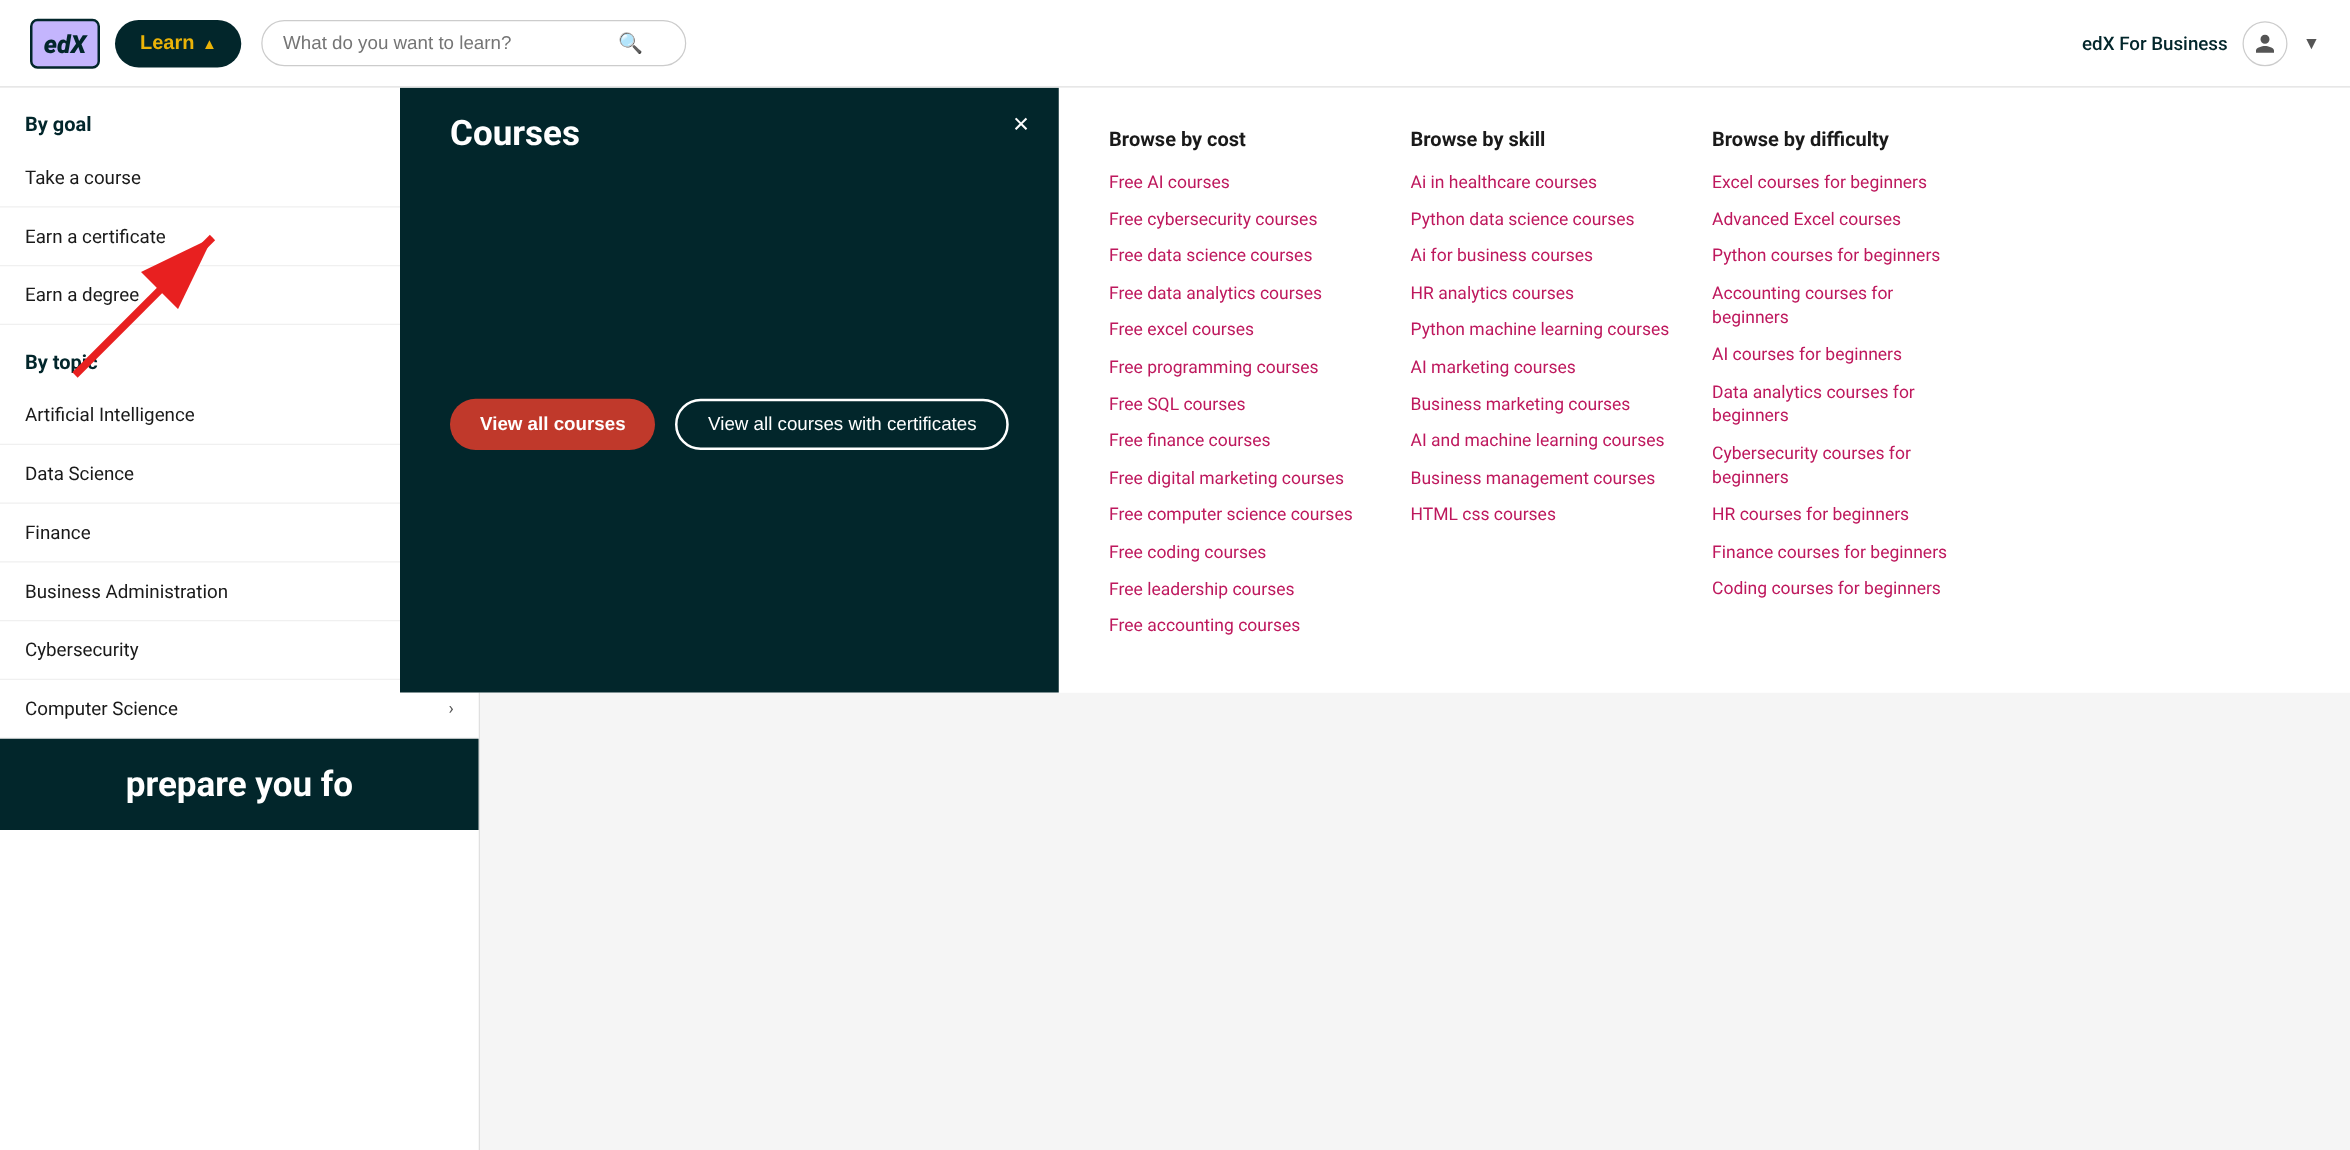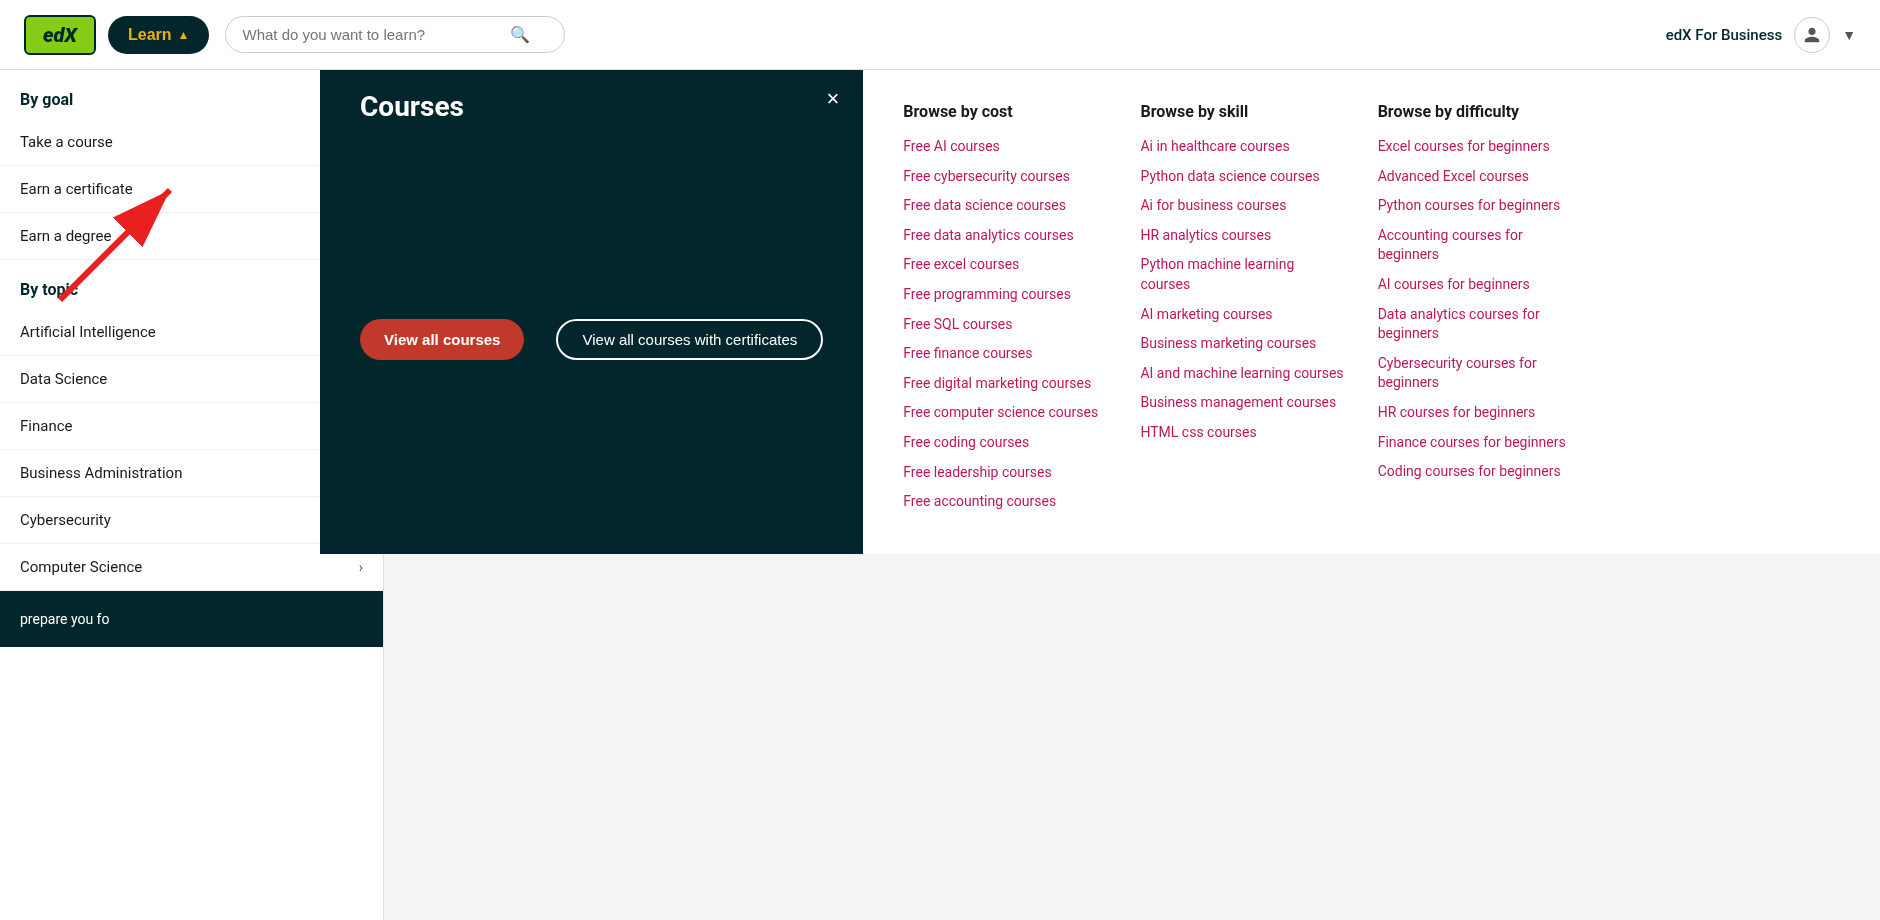--- a/index.html
+++ b/index.html
@@ -11,22 +11,22 @@
       align-items: center;
       background: #fff;
       padding: 0 24px;
       height: 70px;
       border-bottom: 1px solid #e0e0e0;
       position: relative;
       z-index: 100;
     }
     .edx-logo {
       display: flex; align-items: center; justify-content: center;
-      background: #84cc16; border: 2px solid #02262b; border-radius: 6px;
-      width: 72px; height: 40px; margin-right: 12px; cursor: pointer;
+      background: #c4b5fd; border: 2px solid #02262b; border-radius: 6px;
+      width: 56px; height: 40px; margin-right: 12px; cursor: pointer;
     }
     .edx-logo span { font-size: 20px; font-weight: 900; color: #02262b; font-style: italic; }
     .learn-btn {
       display: flex; align-items: center; gap: 6px;
       background: #02262b; color: #eab308; border: none; border-radius: 24px;
       padding: 10px 20px; font-size: 16px; font-weight: 600; cursor: pointer;
       margin-right: 16px;
     }
     .learn-btn .chevron { font-size: 12px; }
     .search-bar {
@@ -71,22 +71,22 @@
       padding: 20px 20px 10px 20px;
     }
     .sidebar-item {
       display: flex; align-items: center; justify-content: space-between;
       padding: 14px 20px; font-size: 15px; color: #1a1a1a; cursor: pointer;
       border-bottom: 1px solid #f0f0f0;
     }
     .sidebar-item .chevron-right { color: #555; font-size: 14px; }
     .sidebar-bottom-banner {
       background: #02262b; color: #fff;
-      padding: 20px; font-size: 14px; font-weight: 400;
-      position: sticky; bottom: 0;
+      padding: 20px; font-size: 28px; font-weight: 700;
+      position: sticky; bottom: 0; text-align: center;
     }
 
     
     .dropdown-overlay {
       position: absolute;
       left: 320px;
       top: 0;
       right: 0;
       background: #fff;
       z-index: 50;
@@ -101,21 +101,21 @@
       display: flex;
       align-items: center;
       gap: 20px;
       position: relative;
     }
     .courses-title {
       color: #fff; font-size: 28px; font-weight: 700;
       position: absolute; top: 20px; left: 40px;
     }
     .courses-header-buttons {
-      display: flex; gap: 32px; margin-top: 56px;
+      display: flex; gap: 16px; margin-top: 56px;
       align-items: center;
     }
     .btn-primary {
       background: #c0392b; color: #fff; border: none; border-radius: 24px;
       padding: 12px 24px; font-size: 15px; font-weight: 600; cursor: pointer;
     }
     .btn-outline {
       background: transparent; color: #fff; border: 2px solid #fff; border-radius: 24px;
       padding: 10px 24px; font-size: 15px; font-weight: 500; cursor: pointer;
     }

